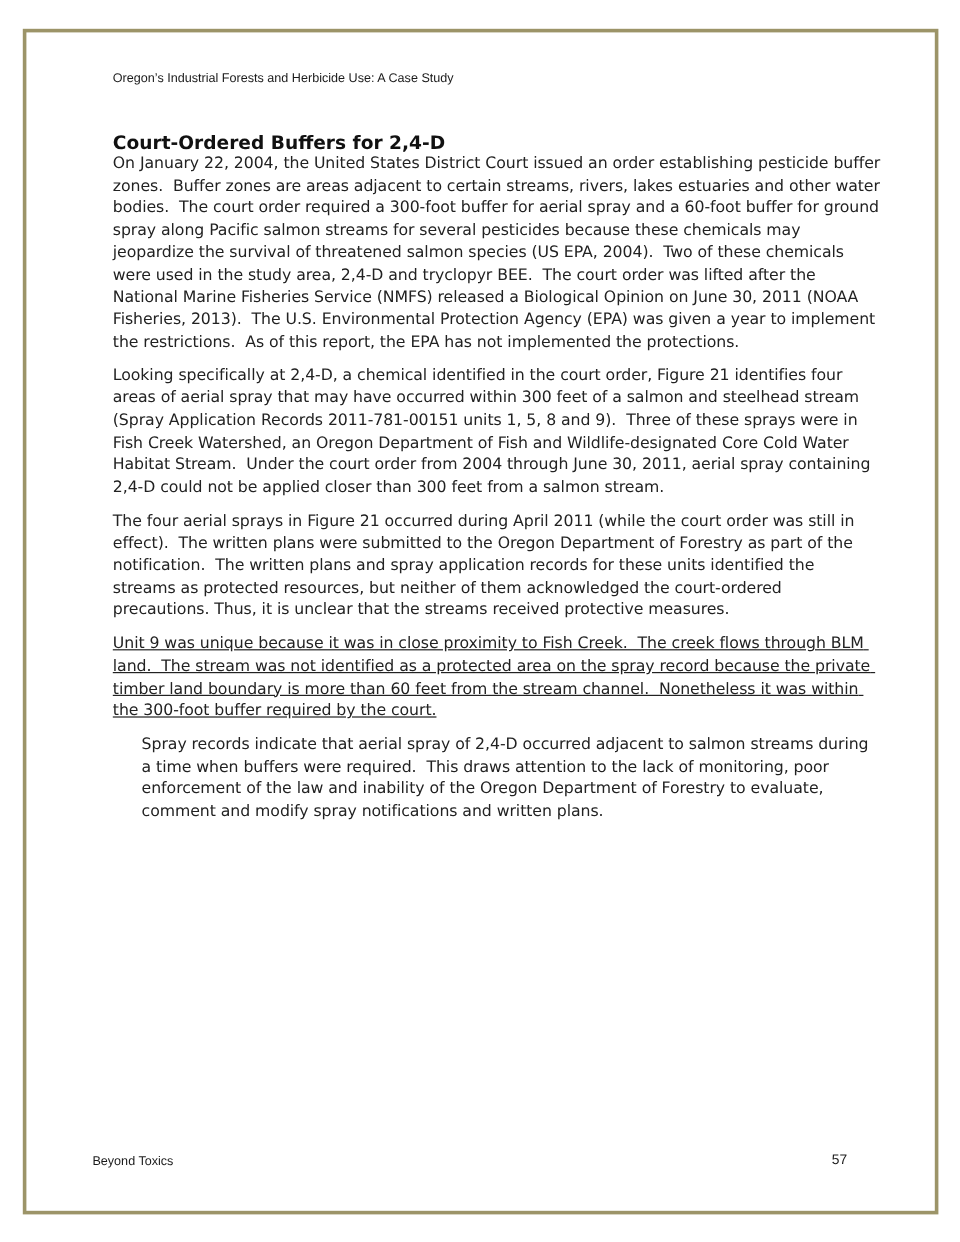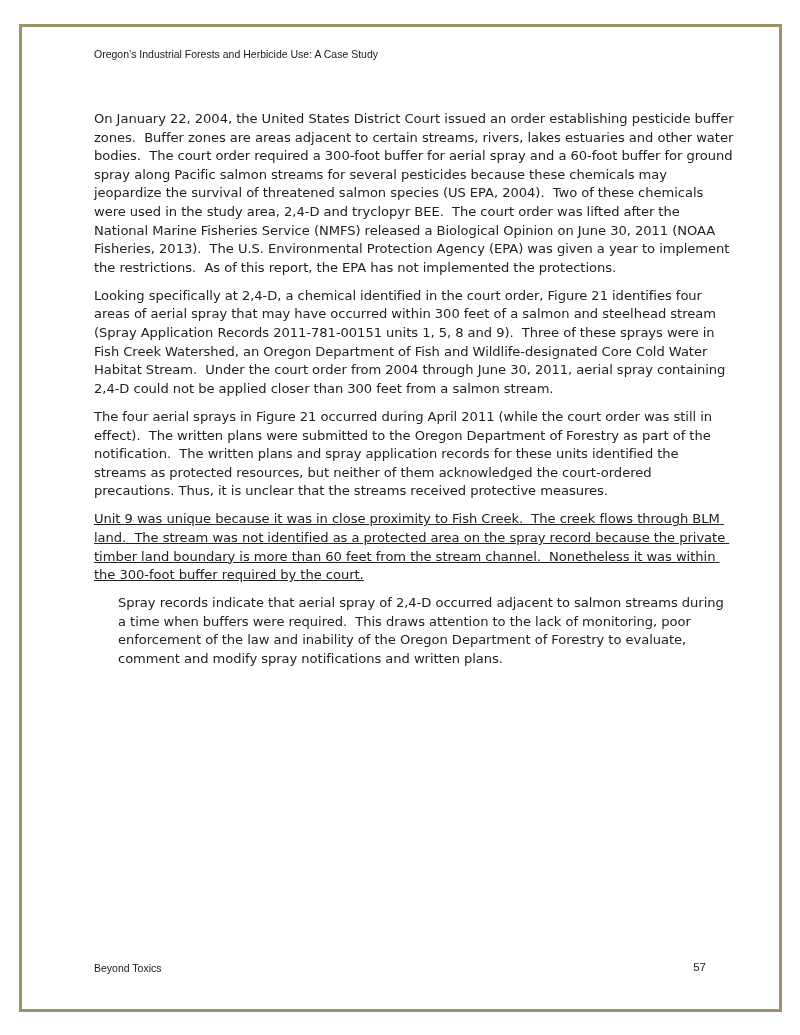--- a/index.html
+++ b/index.html
@@ -18,21 +18,21 @@
       left: 19px;
       top: 24px;
       width: 757px;
       height: 982px;
       border: 3px solid #9c9468;
       background: #ffffff;
     }
     .running-header {
       position: absolute;
       left: 94px;
-      top: 48px;
+      top: 59px;
       font-family: "Liberation Sans", sans-serif;
       font-size: 10.5px;
       color: #1a1a1a;
       white-space: nowrap;
     }
     .content {
       position: absolute;
       left: 94px;
       top: 110px;
       width: 640px;
@@ -48,21 +48,21 @@
       font-size: 15.5px;
       line-height: 18px;
       color: #111111;
     }
     .content p {
       margin: 0 0 9.5px 0;
       letter-spacing: -0.05px;
     }
     .running-footer-left {
       position: absolute;
-      left: 94px;
+      left: 77px;
       top: 962px;
       font-family: "Liberation Sans", sans-serif;
       font-size: 10.5px;
       color: #1a1a1a;
     }
     .running-footer-right {
       position: absolute;
       right: 94px;
       top: 961px;
       font-family: Liberation Sans, sans-serif;
@@ -71,20 +71,21 @@
     }
   </style>
 </head>
 <body>
 
 <div class="page-frame"></div>
 
 <div class="running-header">Oregon’s Industrial Forests and Herbicide Use: A Case Study</div>
 
 <div class="content">
+  <h2 class="section-title">Court-Ordered Buffers for 2,4-D</h2>
   <p style="white-space: pre-wrap;">On January 22, 2004, the United States District Court issued an order establishing pesticide buffer zones.  Buffer zones are areas adjacent to certain streams, rivers, lakes estuaries and other water bodies.  The court order required a 300-foot buffer for aerial spray and a 60-foot buffer for ground spray along Pacific salmon streams for several pesticides because these chemicals may jeopardize the survival of threatened salmon species (US EPA, 2004).  Two of these chemicals were used in the study area, 2,4-D and tryclopyr BEE.  The court order was lifted after the National Marine Fisheries Service (NMFS) released a Biological Opinion on June 30, 2011 (NOAA Fisheries, 2013).  The U.S. Environmental Protection Agency (EPA) was given a year to implement the restrictions.  As of this report, the EPA has not implemented the protections.</p>
   <p style="white-space: pre-wrap;">Looking specifically at 2,4-D, a chemical identified in the court order, Figure 21 identifies four areas of aerial spray that may have occurred within 300 feet of a salmon and steelhead stream (Spray Application Records 2011-781-00151 units 1, 5, 8 and 9).  Three of these sprays were in Fish Creek Watershed, an Oregon Department of Fish and Wildlife-designated Core Cold Water Habitat Stream.  Under the court order from 2004 through June 30, 2011, aerial spray containing 2,4-D could not be applied closer than 300 feet from a salmon stream.</p>
   <p style="white-space: pre-wrap;">The four aerial sprays in Figure 21 occurred during April 2011 (while the court order was still in effect).  The written plans were submitted to the Oregon Department of Forestry as part of the notification.  The written plans and spray application records for these units identified the streams as protected resources, but neither of them acknowledged the court-ordered precautions. Thus, it is unclear that the streams received protective measures.</p>
   <p style="white-space: pre-wrap; text-decoration: underline;">Unit 9 was unique because it was in close proximity to Fish Creek.  The creek flows through BLM land.  The stream was not identified as a protected area on the spray record because the private timber land boundary is more than 60 feet from the stream channel.  Nonetheless it was within the 300-foot buffer required by the court.</p>
   <p style="white-space: pre-wrap; margin-left: 24px;">Spray records indicate that aerial spray of 2,4-D occurred adjacent to salmon streams during a time when buffers were required.  This draws attention to the lack of monitoring, poor enforcement of the law and inability of the Oregon Department of Forestry to evaluate, comment and modify spray notifications and written plans.</p>
 </div>
 
 <div class="running-footer-left">Beyond Toxics</div>
 <div class="running-footer-right">57</div>
 

